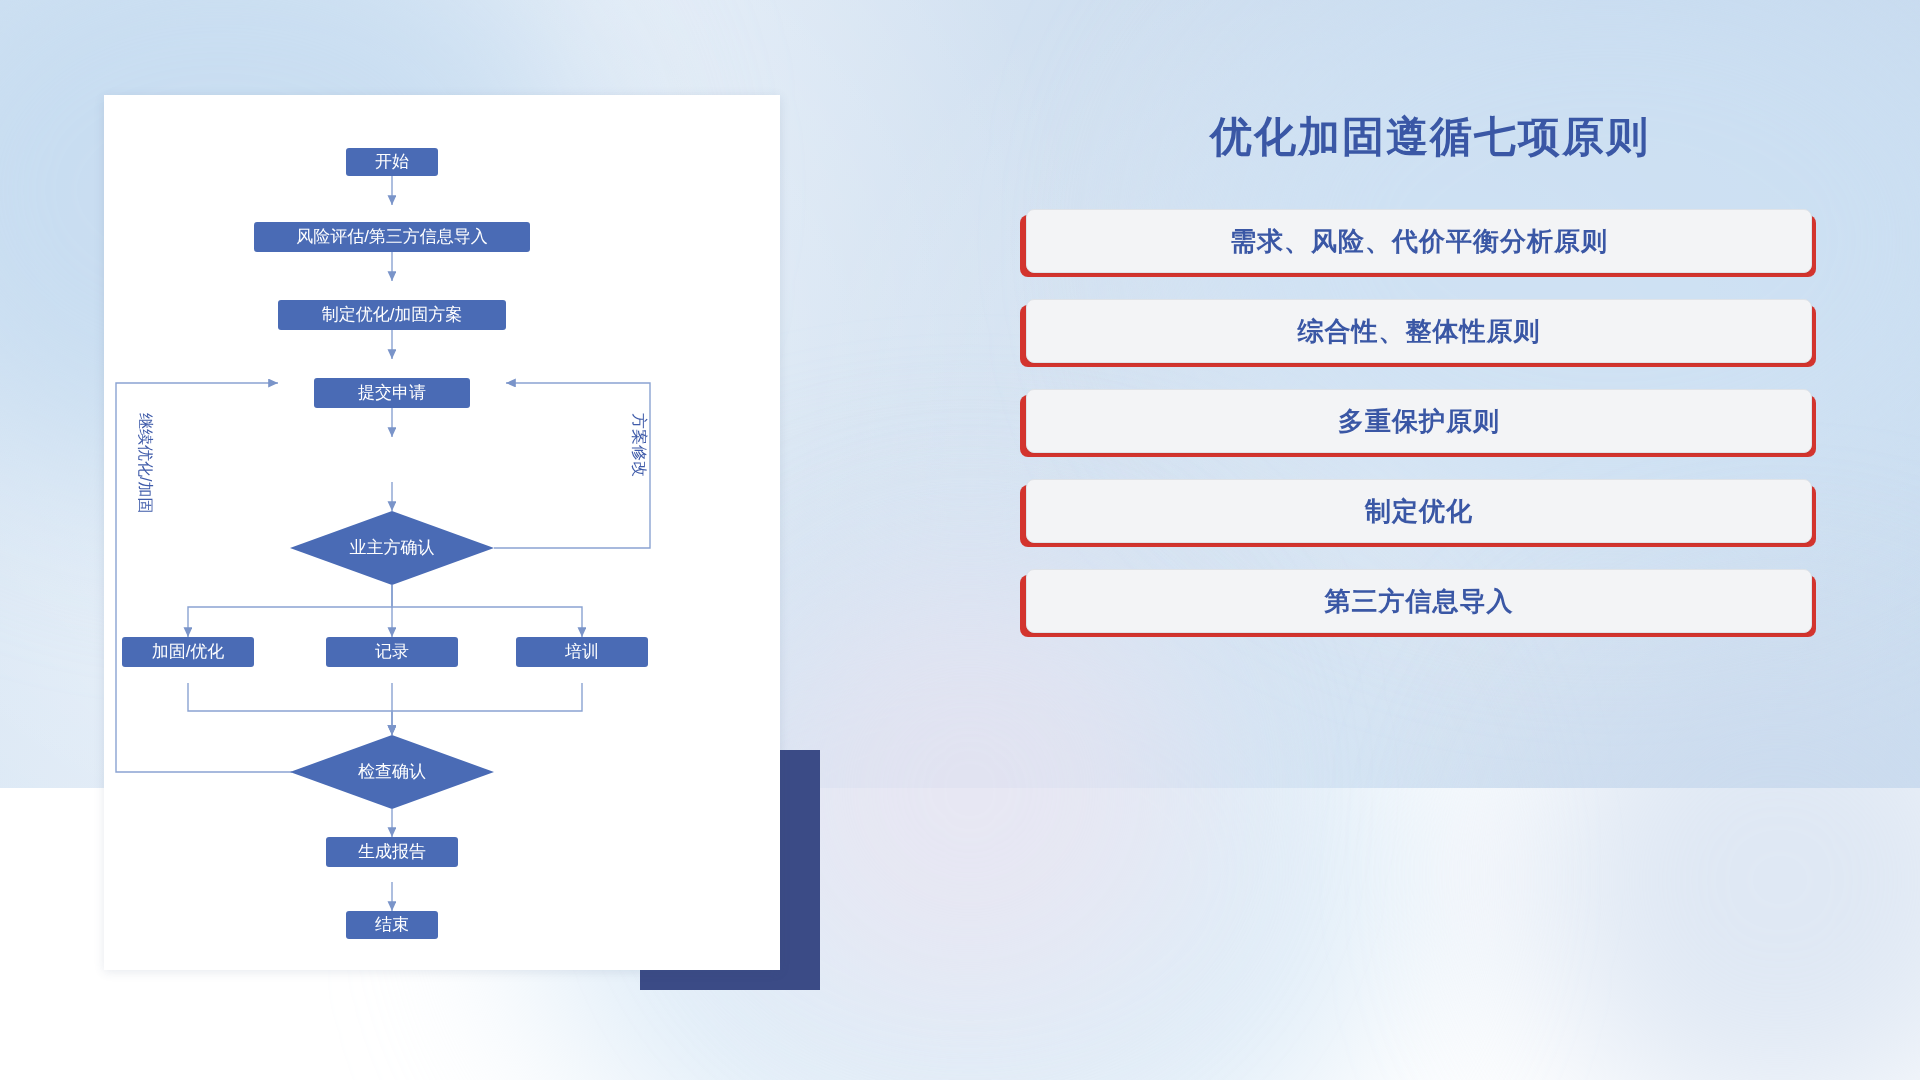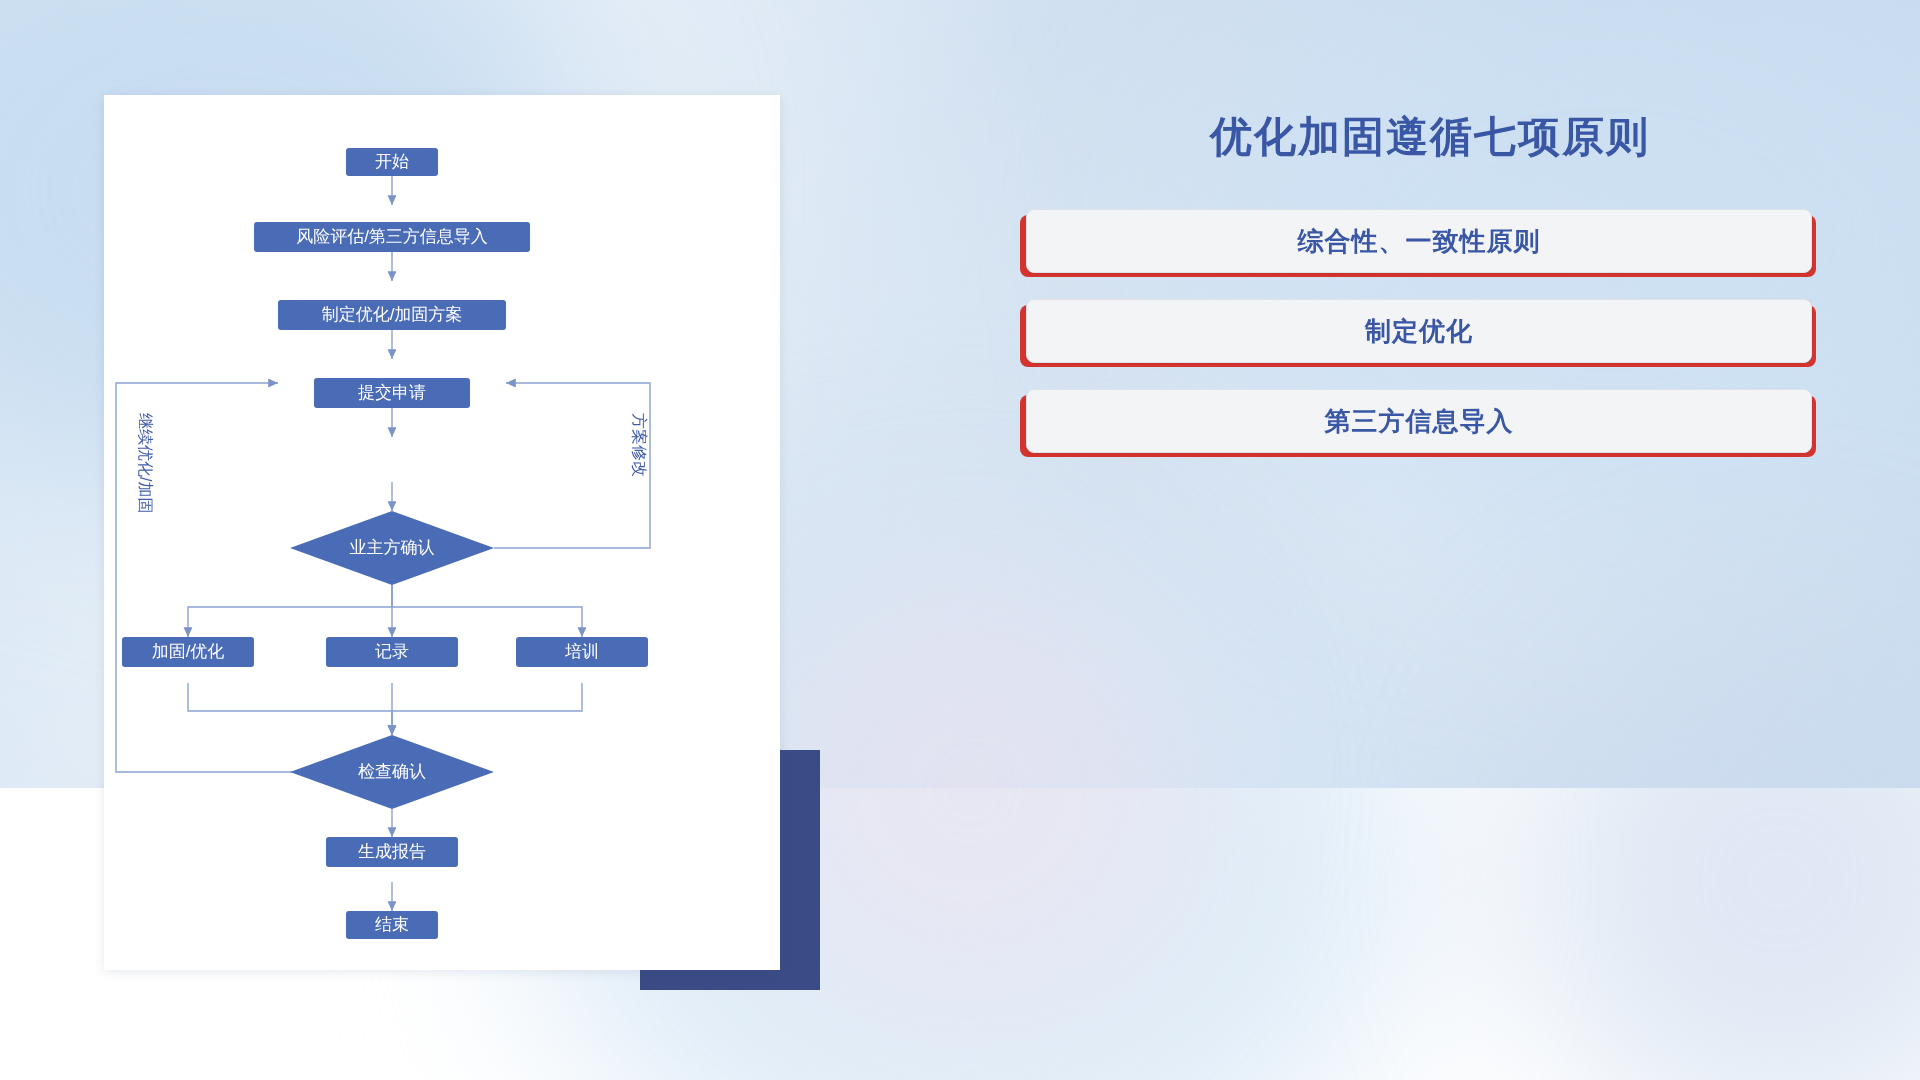--- a/index.html
+++ b/index.html
@@ -219,21 +219,29 @@
       <text class="side-label" x="36" y="318" transform="rotate(90 36 318)">继续优化/加固</text>
       <text class="side-label" x="530" y="318" transform="rotate(90 530 318)">方案修改</text>
     </svg>
   </div>
 
   <div id="right-panel">
     <h1 id="right-title">优化加固遵循七项原则</h1>
 
     <div class="principle-row">
       <div class="principle-underlay"></div>
-      <div class="principle-card">综合性、一致性原则</div>
+      <div class="principle-card">需求、风险、代价平衡分析原则</div>
+    </div>
+    <div class="principle-row">
+      <div class="principle-underlay"></div>
+      <div class="principle-card">综合性、整体性原则</div>
+    </div>
+    <div class="principle-row">
+      <div class="principle-underlay"></div>
+      <div class="principle-card">多重保护原则</div>
     </div>
     <div class="principle-row">
       <div class="principle-underlay"></div>
       <div class="principle-card">制定优化</div>
     </div>
     <div class="principle-row">
       <div class="principle-underlay"></div>
       <div class="principle-card">第三方信息导入</div>
     </div>
   </div>

